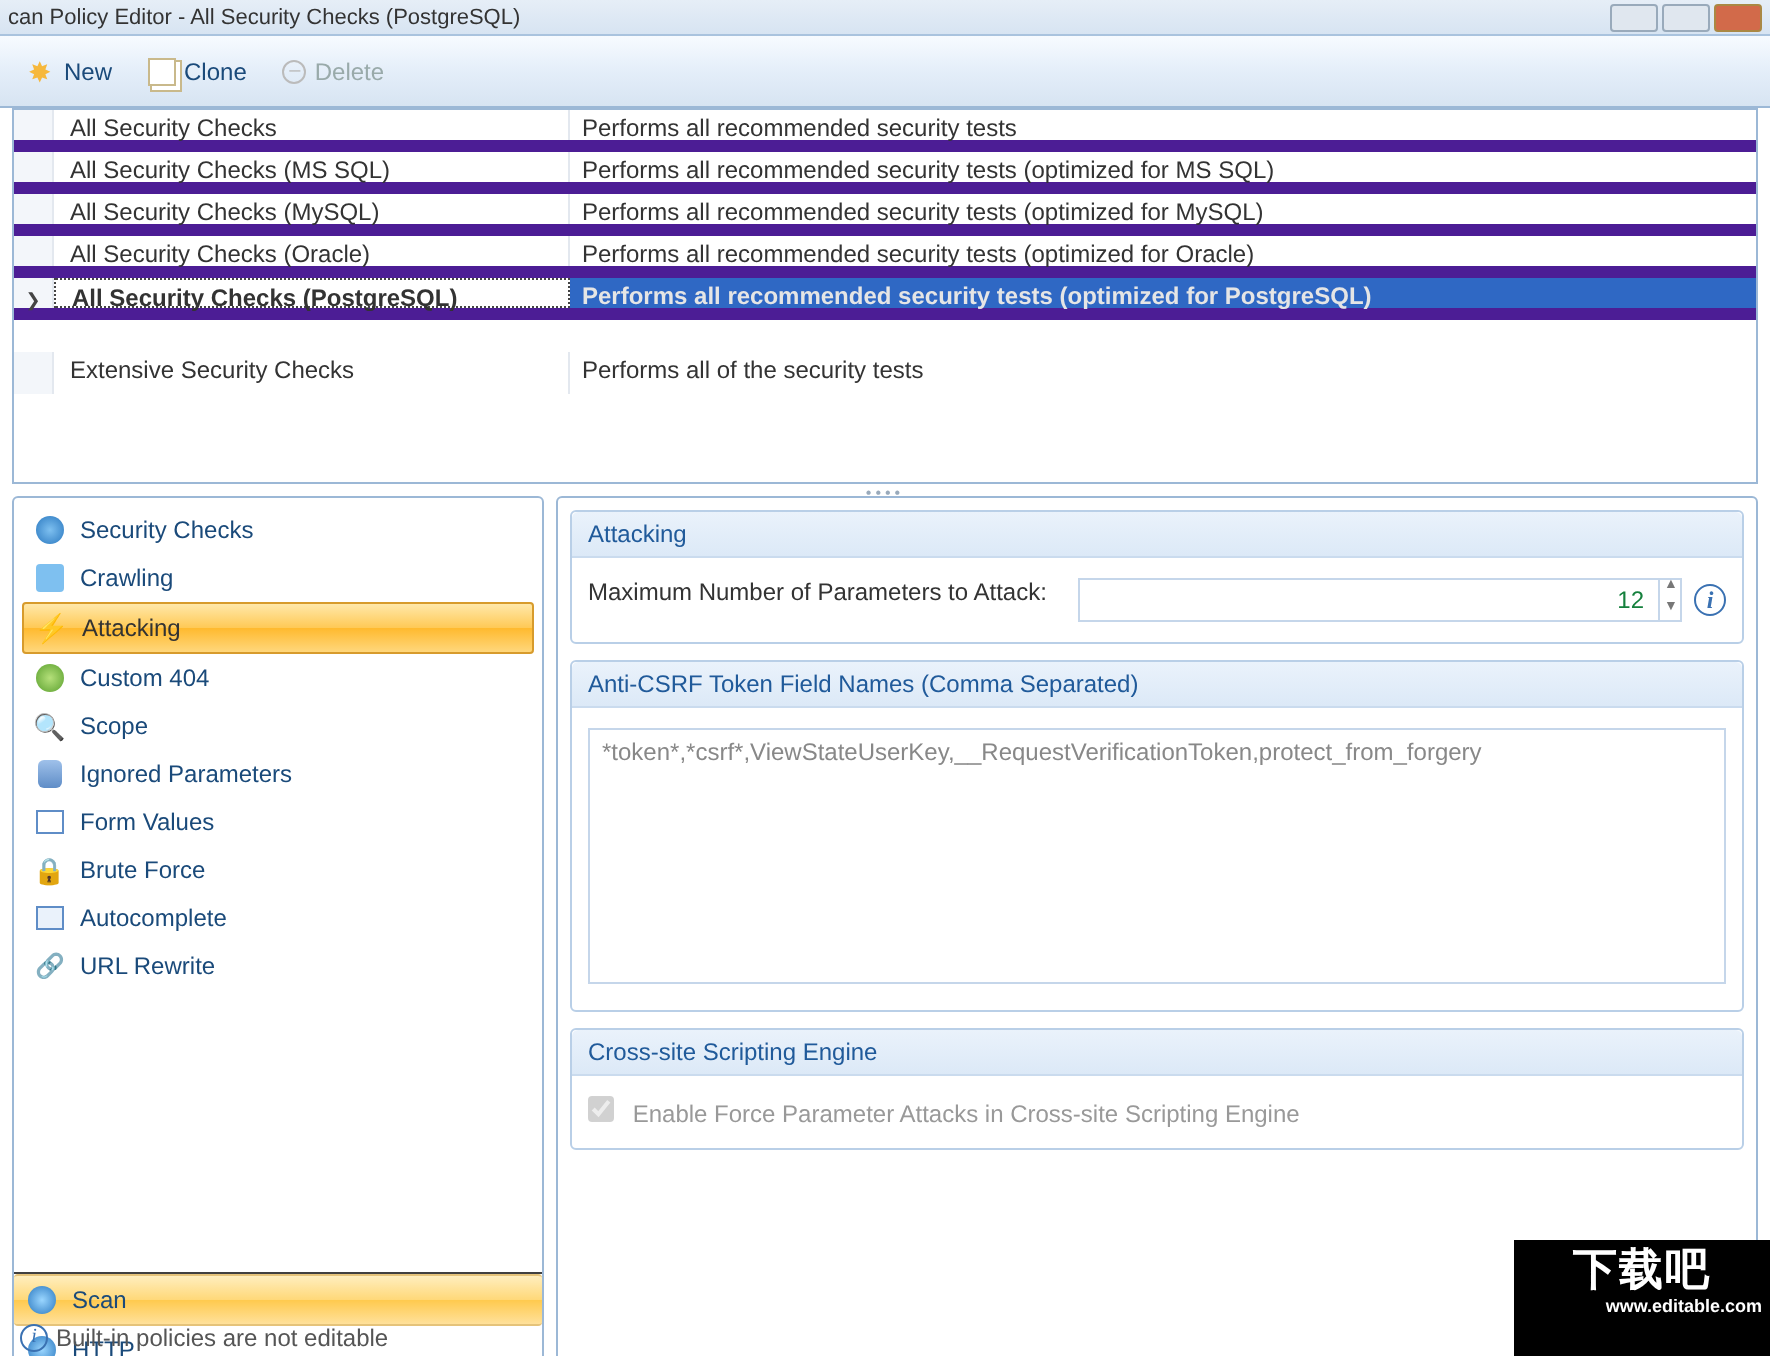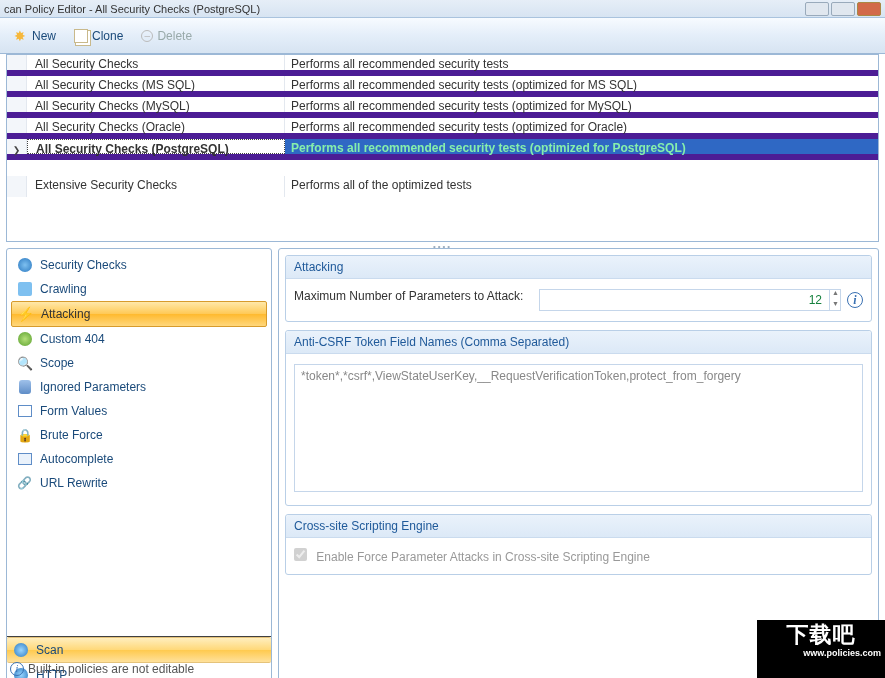--- a/index.html
+++ b/index.html
@@ -20,21 +20,21 @@
 .circ-minus { width:12px; height:12px; border-radius:50%; border:1px solid #bbb; color:#bbb; text-align:center; line-height:10px; font-size:10px; }
 
 .top-grid { border: 1px solid #9cb8d6; margin: 0 6px; background:#fff; }
 .grid-body { }
 .grid-row { display:flex; height:21px; border-bottom:6px solid #4c1d95; }
 .grid-row:last-child { border-bottom:none;margin-top:16px; }
 .grid-handle { width:20px; border-right:1px solid #e3e8ef; background:#f3f6fa; text-align:center; line-height:21px; color:#555; font-size:12px;}
 .grid-col1 { width:258px; padding:2px 8px; border-right:1px solid #e3e8ef; color:#333; }
 .grid-col2 { flex:1; padding:2px 6px; color:#333; }
 .grid-row.selected .grid-col1 { font-weight:bold; border:1px dotted #444; }
-.grid-row.selected .grid-col2 { background:#2f68c4; color:#86efac; font-weight:bold; }
+.grid-row.selected .grid-col2 { background:#2f68c4; color:#e5e5e5; font-weight:bold; }
 .grid-row.selected .grid-handle::before { content:"\276F"; font-size:9px; color:#444; }
 .grid-blank { height:44px; }
 .grip { height:6px; text-align:center; font-size:8px; color:#9ab; letter-spacing:2px; }
 
 .lower { display:flex; gap:6px; padding:0 6px 0 6px; height: 440px;}
 .sidebar { width:266px; border:1px solid #9cb8d6; border-radius:3px; background:#fff; display:flex; flex-direction:column; overflow:hidden;}
 .side-list { flex:1; padding:4px; }
 .side-item { display:flex; align-items:center; gap:7px; padding:4px 6px; color:#1a4a7a; border-radius:2px; cursor:pointer; }
 .side-item .icon { width:16px; height:16px; display:flex; align-items:center; justify-content:center; font-size:13px; }
 .side-item.selected { background: linear-gradient(#ffe8a9,#ffc955 50%,#ffba2f 51%,#ffd77c); border:1px solid #d79b2c; color:#333; }
@@ -131,21 +131,21 @@
         <div class="grid-col2">Performs all recommended security tests (optimized for Oracle)</div>
       </div>
       <div class="grid-row selected">
         <div class="grid-handle"></div>
         <div class="grid-col1">All Security Checks (PostgreSQL)</div>
         <div class="grid-col2">Performs all recommended security tests (optimized for PostgreSQL)</div>
       </div>
       <div class="grid-row">
         <div class="grid-handle"></div>
         <div class="grid-col1">Extensive Security Checks</div>
-        <div class="grid-col2">Performs all of the optimized tests</div>
+        <div class="grid-col2">Performs all of the security tests</div>
       </div>
     </div>
   <div class="grid-blank"></div>
 </div>
 <div class="grip">••••</div>
 
 <div class="lower">
 
   <div class="sidebar">
     <div class="side-list" id="side-list">
@@ -263,14 +263,14 @@
   </div>
 </div>
 
 <div class="footer">
   <span class="iicon">i</span>
   <span>Built-in policies are not editable</span>
 </div>
 
 <div class="watermark">
   <div class="cn">下载吧</div>
-  <div class="url">www.policies.com</div>
+  <div class="url">www.editable.com</div>
 </div>
 
 </body></html>

